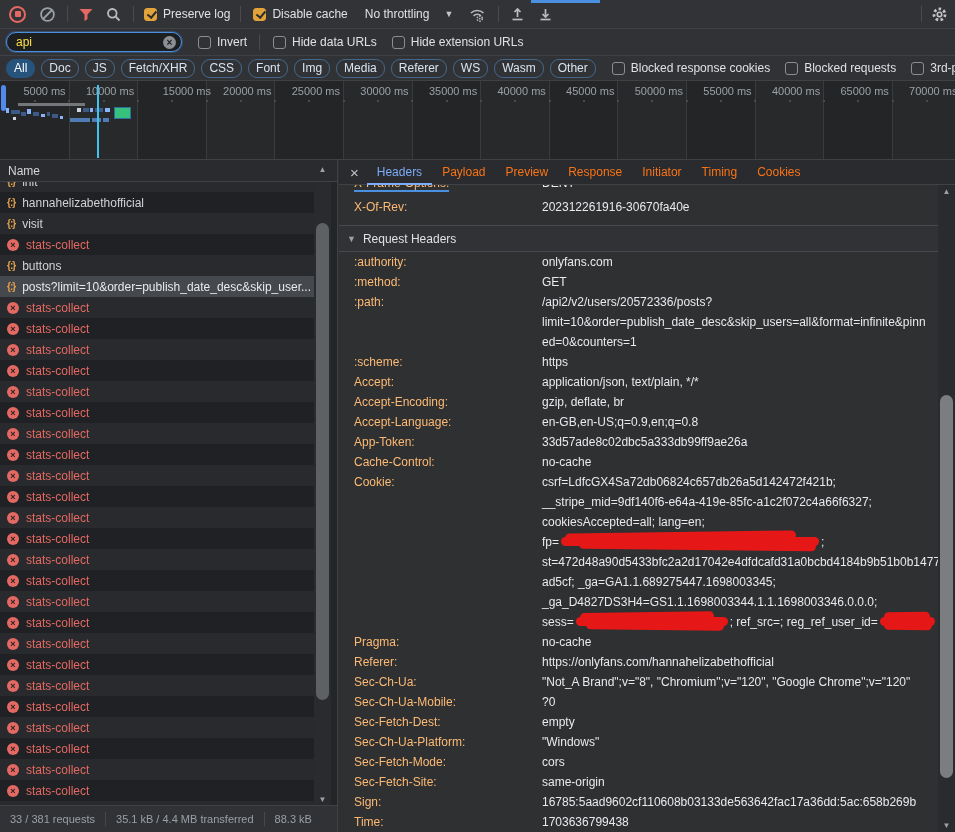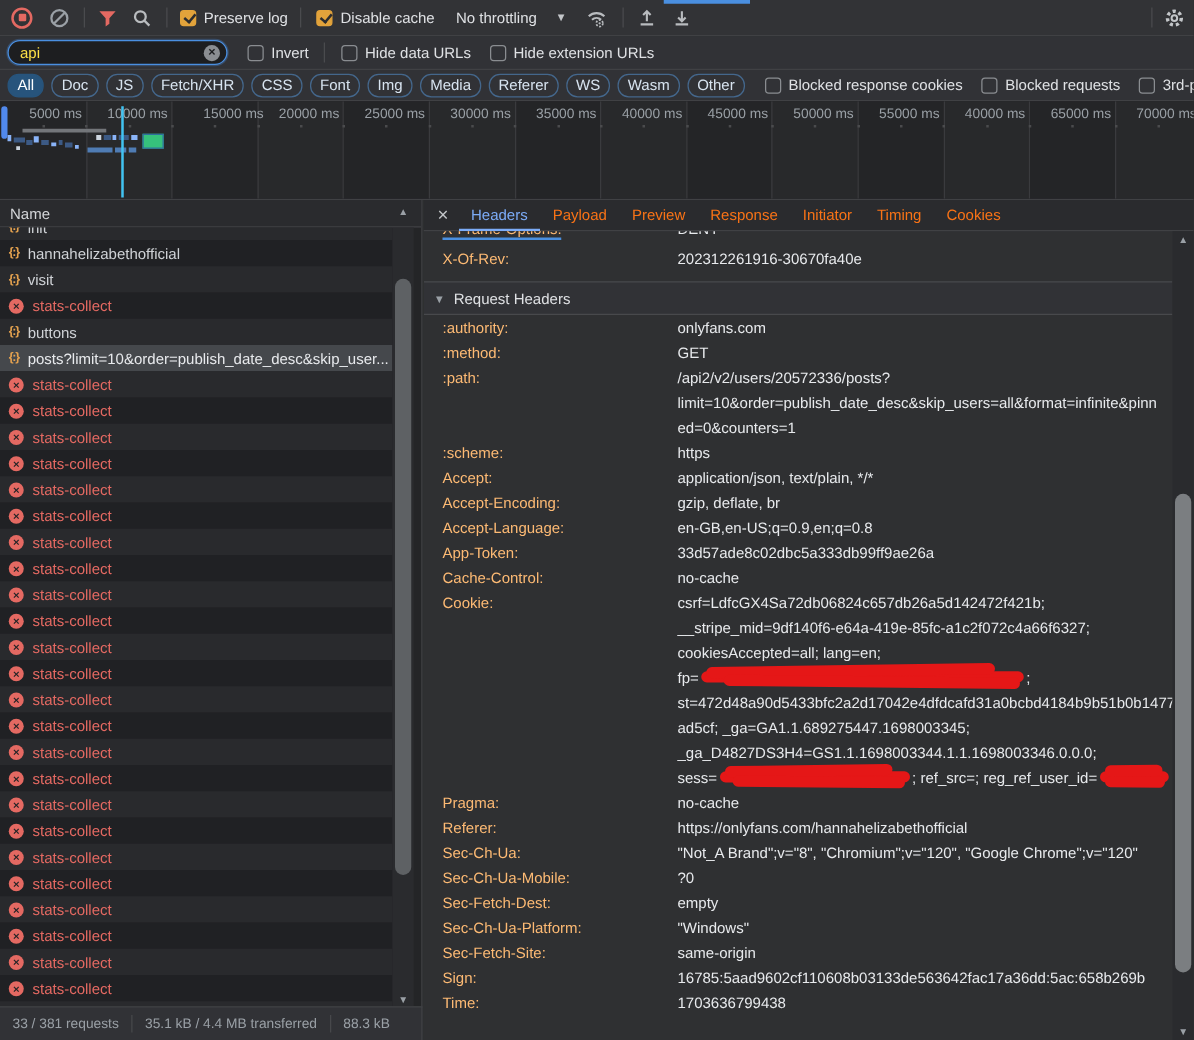--- a/index.html
+++ b/index.html
@@ -554,20 +554,26 @@
             <div class="vline"><span>empty</span></div>
           </div>
         </div>
         <div class="hrow">
           <div class="hname"><span>Sec-Ch-Ua-Platform:</span></div>
           <div class="hval">
             <div class="vline"><span>"Windows"</span></div>
           </div>
         </div>
         <div class="hrow">
+          <div class="hname"><span>Sec-Fetch-Mode:</span></div>
+          <div class="hval">
+            <div class="vline"><span>cors</span></div>
+          </div>
+        </div>
+        <div class="hrow">
           <div class="hname"><span>Sec-Fetch-Site:</span></div>
           <div class="hval">
             <div class="vline"><span>same-origin</span></div>
           </div>
         </div>
         <div class="hrow">
           <div class="hname"><span>Sign:</span></div>
           <div class="hval">
             <div class="vline"><span>16785:5aad9602cf110608b03133de563642fac17a36dd:5ac:658b269b</span></div>
           </div>

